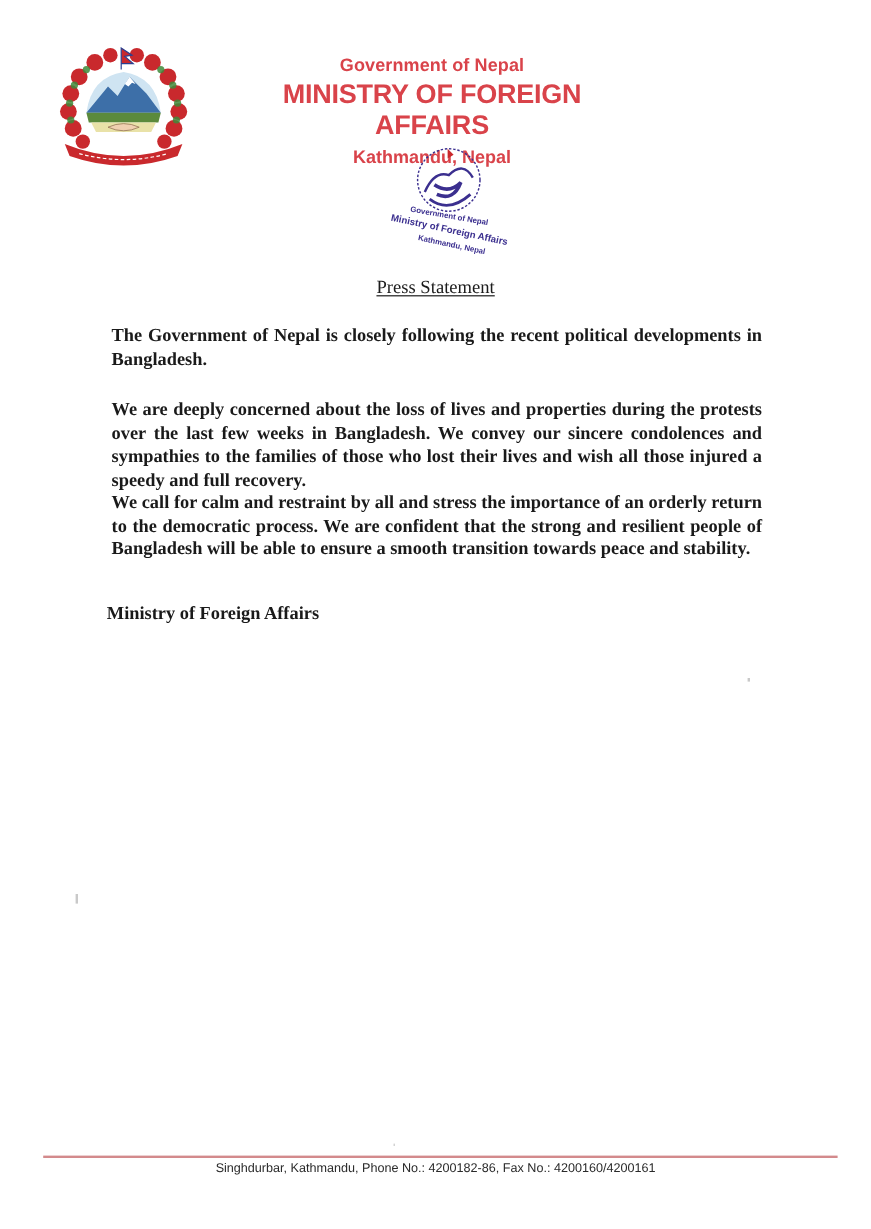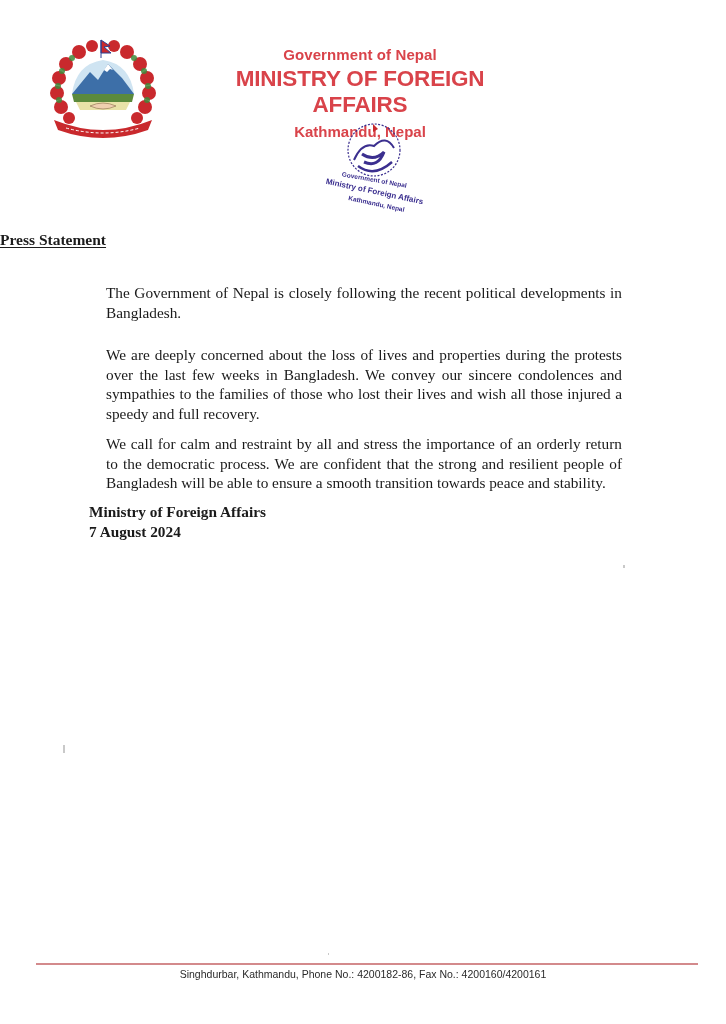--- a/index.html
+++ b/index.html
@@ -7,27 +7,27 @@
 
     .emblem { position: absolute; left: 46px; top: 36px; width: 114px; height: 104px; }
 
     .letterhead { position: absolute; left: 190px; top: 42px; width: 340px; text-align: center; font-family: "Liberation Sans", sans-serif; font-weight: bold; color: #d9434a; }
     .lh-gov { font-size: 15px; line-height: 18px; letter-spacing: 0.1px; margin-top: 4px; }
     .lh-ministry { font-size: 22.5px; line-height: 26px; margin-top: 2px; letter-spacing: -0.2px; }
     .lh-city { font-size: 15px; line-height: 18px; margin-top: 5px; }
 
     .stamp { position: absolute; left: 318px; top: 122px; width: 112px; height: 96px; }
 
-    .title { position: absolute; left: 0; width: 726px; top: 231px; font-size: 15.5px; font-weight: bold; text-decoration: underline; text-underline-offset: 2px; }
+    .title { position: absolute; left: 0; width: 726px; top: 231px; text-align: center; font-size: 15.5px; font-weight: normal; text-decoration: underline; text-underline-offset: 2px; }
 
     .body-text { position: absolute; left: 89px; width: 550px; font-size: 15.3px; line-height: 19.6px; text-align: justify; color: #1a1a1a; }
     .p1 { top: 266px; }
     .p2 { top: 328px; }
-    .p3 { top: 417px; }
-    .body-text p { margin: 17px; }
+    .p3 { top: 405px; }
+    .body-text p { margin: 4px; font-weight: bold; }
 
     .signature { position: absolute; left: 89px; top: 502px; font-size: 15.3px; line-height: 19.5px; font-weight: bold; color: #1a1a1a; }
     .signature div { white-space: nowrap; }
 
     .footer-rule { position: absolute; left: 36px; top: 963px; width: 662px; height: 2px; background: #d38a8c; }
     .footer { position: absolute; left: 0; width: 726px; top: 968px; text-align: center; font-family: "Liberation Sans", sans-serif; font-size: 10.5px; line-height: 13px; color: #2a2a2a; }
 
     .speck { position: absolute; width: 2px; height: 3px; background: #c9c9c9; }
   </style>
 </head>
@@ -106,21 +106,20 @@
 </div>
 <div class="body-text p2">
   <p>We are deeply concerned about the loss of lives and properties during the protests over the last few weeks in Bangladesh. We convey our sincere condolences and sympathies to the families of those who lost their lives and wish all those injured a speedy and full recovery.</p>
 </div>
 <div class="body-text p3">
   <p>We call for calm and restraint by all and stress the importance of an orderly return to the democratic process. We are confident that the strong and resilient people of Bangladesh will be able to ensure a smooth transition towards peace and stability.</p>
 </div>
 
 <div class="signature">
   <div>Ministry of Foreign Affairs</div>
-  <div>7 August 2024</div>
 </div>
 
 <div class="speck" style="left:623px; top:565px;"></div>
 <div class="speck" style="left:63px; top:745px; height:8px;"></div>
 <div class="speck" style="left:328px; top:953px; width:1px; height:2px;"></div>
 
 <div class="footer-rule"></div>
 <div class="footer">
   <div>Singhdurbar, Kathmandu, Phone No.: 4200182-86, Fax No.: 4200160/4200161</div>
 </div>

